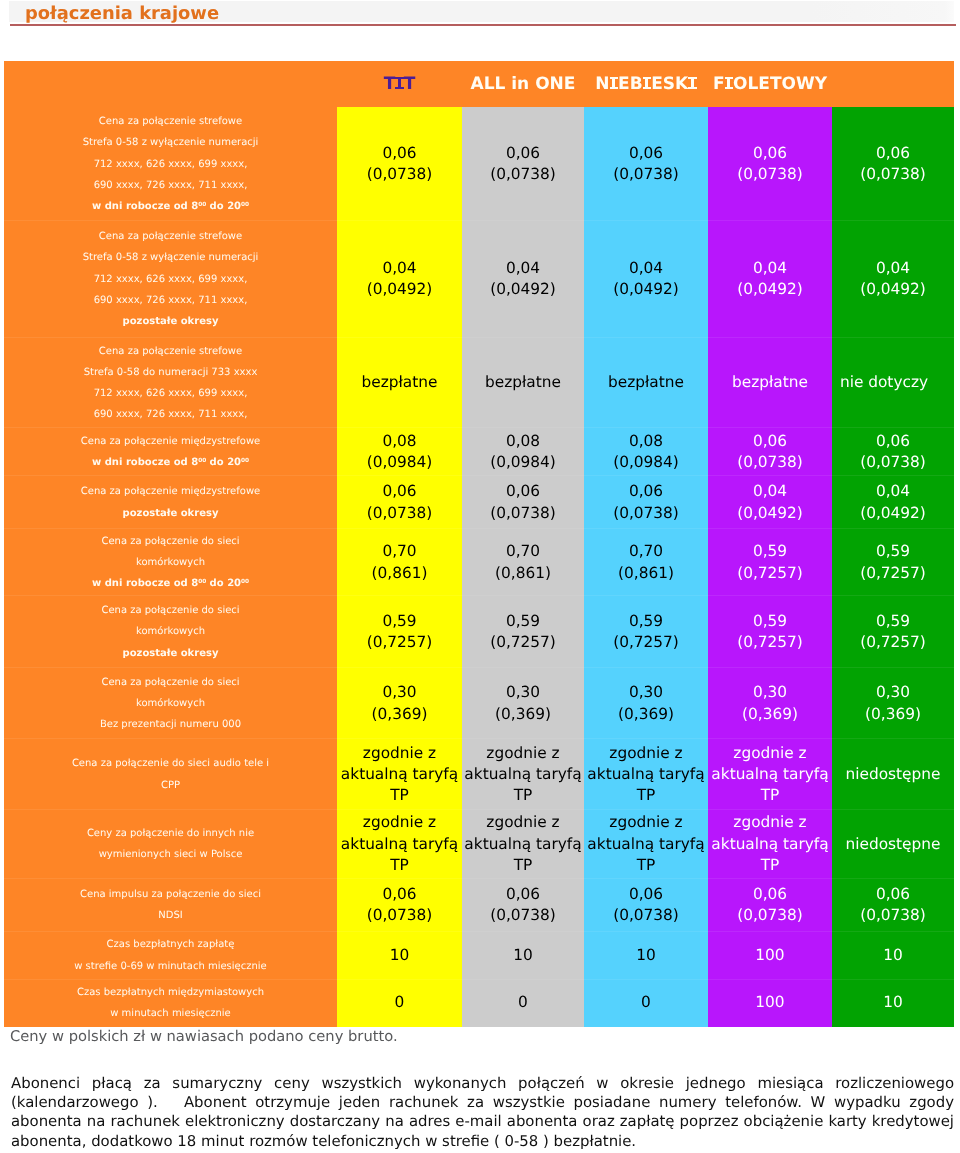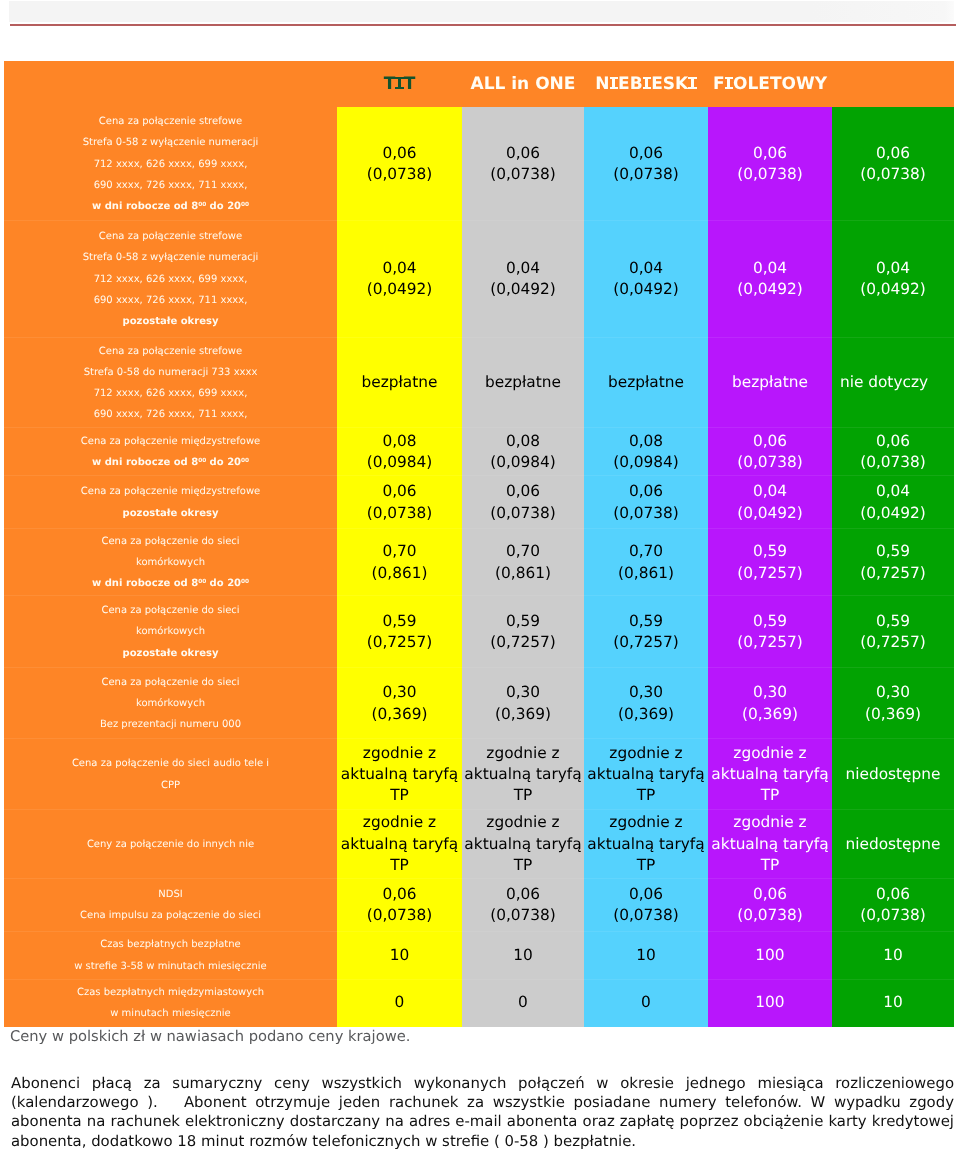--- a/index.html
+++ b/index.html
@@ -44,25 +44,26 @@
              color:#111111;}
   .body-copy p{margin:0;text-align:justify;text-align-last:left;white-space:pre-wrap;}
   sup{font-size:.58em;vertical-align:baseline;position:relative;top:-0.52em;line-height:0;letter-spacing:-0.01em;}
 </style>
 </head>
 <body>
 
 <div class="page">
 
   <div class="hdr-band" style="background: linear-gradient(to right, rgb(244, 244, 244) 0%, rgb(244, 244, 244) 85%, rgb(247, 247, 247) 99%, rgb(251, 251, 251) 100%);"></div>
+  <div class="hdr-title" style="color: rgb(226, 113, 29);">połączenia krajowe</div>
   <div class="hdr-rule" style="background: rgb(181, 94, 94);"></div>
 
   <div class="tbl" id="tbl" style="background: rgb(254, 133, 38);">
       <div class="colbg" style="left: 333px; width: 125px; background: rgb(255, 255, 0);"></div>
-      <div class="colhead" style="left: 333px; width: 125px; color: #14532d;">T<span class="serifI"><i></i></span>T</div>
+      <div class="colhead" style="left: 333px; width: 125px; color: #4c1d95;">T<span class="serifI"><i></i></span>T</div>
       <div class="colbg" style="left: 458px; width: 122px; background: rgb(204, 204, 204);"></div>
       <div class="colhead" style="left: 458px; width: 122px; color: rgb(255, 253, 245);">ALL in ONE</div>
       <div class="colbg" style="left: 580px; width: 124px; background: rgb(85, 210, 253);"></div>
       <div class="colhead" style="left: 580px; width: 124px; color: rgb(255, 253, 245);">N<span class="serifI"><i></i></span>EB<span class="serifI"><i></i></span>ESK<span class="serifI"><i></i></span></div>
       <div class="colbg" style="left: 704px; width: 124px; background: rgb(184, 22, 252);"></div>
       <div class="colhead" style="left: 704px; width: 124px; color: rgb(255, 253, 245);">F<span class="serifI"><i></i></span>OLETOWY</div>
       <div class="colbg" style="left: 828px; width: 122px; background: rgb(2, 163, 2);"></div>
       <div class="cell lbl" style="top: 46px; height: 112.5px; color: rgb(255, 250, 240);">
         <div style="width:100%">
           <span>Cena za połączenie strefowe</span>
@@ -401,20 +402,21 @@
       </div>
       <div class="cell val" style="color: rgb(255, 255, 255); left: 828px; width: 122px; top: 677px; height: 71px;">
         <div style="width:100%">
           <span>niedostępne</span>
         </div>
       </div>
       <div class="rowline" style="top: 748px;"></div>
       <div class="cell lbl" style="top: 748px; height: 68.5px; color: rgb(255, 250, 240);">
         <div style="width:100%">
           <span>Ceny za połączenie do innych nie</span>
+          <span>wymienionych sieci w Polsce</span>
         </div>
       </div>
       <div class="cell val" style="color: rgb(0, 0, 0); left: 333px; width: 125px; top: 748px; height: 68.5px;">
         <div style="width:100%">
           <span>zgodnie z</span>
           <span>aktualną taryfą</span>
           <span>TP</span>
         </div>
       </div>
       <div class="cell val" style="color: rgb(0, 0, 0); left: 458px; width: 122px; top: 748px; height: 68.5px;">
@@ -439,22 +441,22 @@
         </div>
       </div>
       <div class="cell val" style="color: rgb(255, 255, 255); left: 828px; width: 122px; top: 748px; height: 68.5px;">
         <div style="width:100%">
           <span>niedostępne</span>
         </div>
       </div>
       <div class="rowline" style="top: 816.5px;"></div>
       <div class="cell lbl" style="top: 816.5px; height: 53px; color: rgb(255, 250, 240);">
         <div style="width:100%">
+          <span>Cena impulsu za połączenie do sieci</span>
           <span>NDSI</span>
-          <span>Cena impulsu za połączenie do sieci</span>
         </div>
       </div>
       <div class="cell val" style="color: rgb(0, 0, 0); left: 333px; width: 125px; top: 816.5px; height: 53px;">
         <div style="width:100%">
           <span>0,06</span>
           <span>(0,0738)</span>
         </div>
       </div>
       <div class="cell val" style="color: rgb(0, 0, 0); left: 458px; width: 122px; top: 816.5px; height: 53px;">
         <div style="width:100%">
@@ -476,22 +478,22 @@
       </div>
       <div class="cell val" style="color: rgb(255, 255, 255); left: 828px; width: 122px; top: 816.5px; height: 53px;">
         <div style="width:100%">
           <span>0,06</span>
           <span>(0,0738)</span>
         </div>
       </div>
       <div class="rowline" style="top: 869.5px;"></div>
       <div class="cell lbl" style="top: 869.5px; height: 48px; color: rgb(255, 250, 240);">
         <div style="width:100%">
-          <span>Czas bezpłatnych bezpłatne</span>
-          <span>w strefie 3-58 w minutach miesięcznie</span>
+          <span>Czas bezpłatnych zapłatę</span>
+          <span>w strefie 0-69 w minutach miesięcznie</span>
         </div>
       </div>
       <div class="cell val" style="color: rgb(0, 0, 0); left: 333px; width: 125px; top: 869.5px; height: 48px;">
         <div style="width:100%">
           <span>10</span>
         </div>
       </div>
       <div class="cell val" style="color: rgb(0, 0, 0); left: 458px; width: 122px; top: 869.5px; height: 48px;">
         <div style="width:100%">
           <span>10</span>
@@ -539,21 +541,21 @@
           <span>100</span>
         </div>
       </div>
       <div class="cell val" style="color: rgb(255, 255, 255); left: 828px; width: 122px; top: 917.5px; height: 47px;">
         <div style="width:100%">
           <span>10</span>
         </div>
       </div>
     </div>
 
-  <div class="foot-note" style="color: rgb(88, 89, 91);">Ceny w polskich zł w nawiasach podano ceny krajowe.</div>
+  <div class="foot-note" style="color: rgb(88, 89, 91);">Ceny w polskich zł w nawiasach podano ceny brutto.</div>
   <div class="body-copy" id="bodycopy">
       <p style="text-align-last: justify;">Abonenci płacą za sumaryczny ceny wszystkich wykonanych połączeń w okresie jednego miesiąca rozliczeniowego</p>
       <p style="text-align-last: justify;">(kalendarzowego ).   Abonent otrzymuje jeden rachunek za wszystkie posiadane numery telefonów. W wypadku zgody</p>
       <p style="text-align-last: justify;">abonenta na rachunek elektroniczny dostarczany na adres e-mail abonenta oraz zapłatę poprzez obciążenie karty kredytowej</p>
       <p>abonenta, dodatkowo 18 minut rozmów telefonicznych w strefie ( 0-58 ) bezpłatnie.</p>
     </div>
 
 </div>
 
 </body></html>

